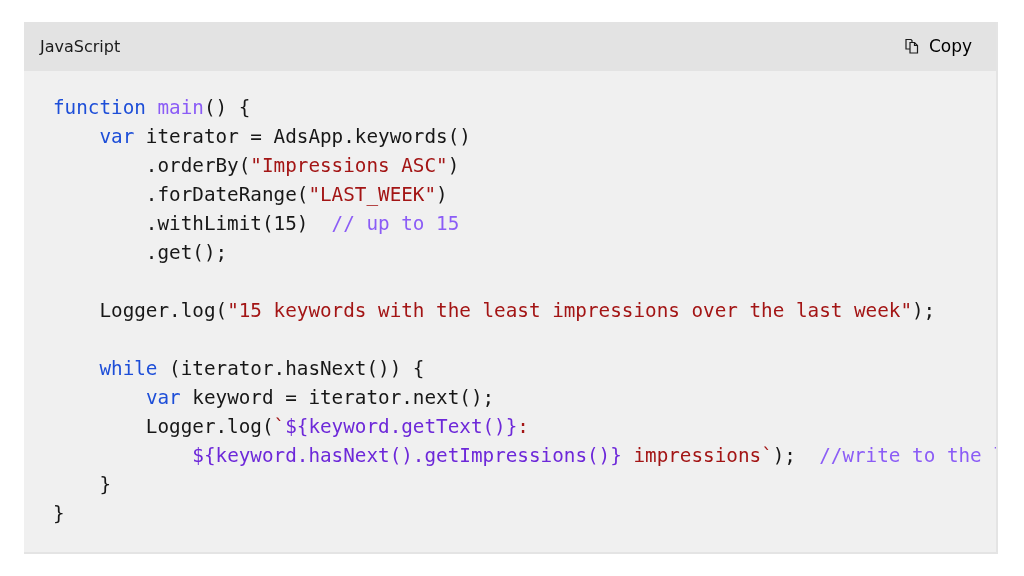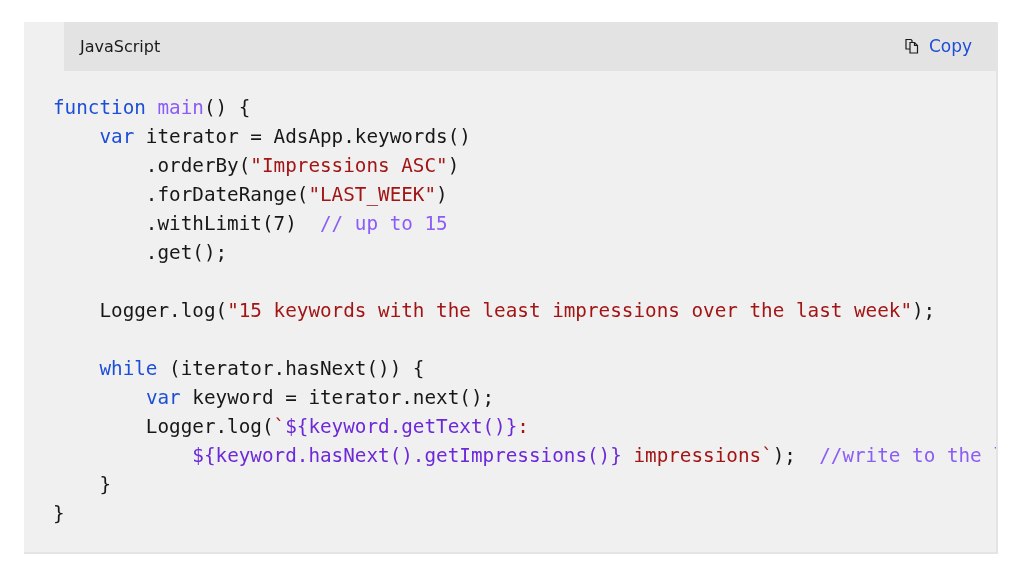--- a/index.html
+++ b/index.html
@@ -1,21 +1,21 @@
 <!DOCTYPE html>
 <html><head>
 <meta charset="utf-8">
 <style>
   html, body { margin:0; padding:0; background:#ffffff; }
   body { width:1024px; height:576px; position:relative; overflow:hidden; font-family:"DejaVu Sans", sans-serif; }
   .codebox { position:absolute; left:24px; top:22px; width:974px; height:532px; background:#f0f0f0; border-right:2px solid #e4e4e4; border-bottom:2px solid #e4e4e4; box-sizing:border-box; overflow:hidden; }
-  .header { height:49px; background:#e3e3e3; position:relative;margin-left:40px; }
+  .header { height:49px; background:#e3e3e3; position:relative; }
   .lang { position:absolute; left:16px; top:15px; font-size:16px; color:#1b1b1b; font-family:"DejaVu Sans", sans-serif; }
   .copy { position:absolute; right:20px; top:12px; display:flex; align-items:center; gap:8px; cursor:pointer; padding:2px 4px; }
-  .copy-label { font-size:17px; color:#1d4ed8; }
+  .copy-label { font-size:17px; color:#000000; }
   .copy-icon { width:18px; height:18px; display:inline-block; }
   .code { position:absolute; left:29px; top:71px; margin:0; font-family:"DejaVu Sans Mono", monospace; font-size:19.3px; line-height:29px; color:#171717; white-space:pre; }
   .kw { color:#1d4ed8; }
   .fn { color:#8b5cf6; }
   .str { color:#a31515; }
   .cm { color:#8b5cf6; }
   .tpl { color:#6d28d9; }
 </style>
 </head>
 <body>
@@ -31,21 +31,21 @@
           <path d="M11.5 5.5v3h3"></path>
         </svg>
       </span>
       <span class="copy-label">Copy</span>
     </div>
   </div>
   <pre class="code" id="code"><span><span class="kw">function</span><span> </span><span class="fn">main</span><span>() {</span></span>
 <span><span>    </span><span class="kw">var</span><span> iterator = AdsApp.keywords()</span></span>
 <span><span>        .orderBy(</span><span class="str">"Impressions ASC"</span><span>)</span></span>
 <span><span>        .forDateRange(</span><span class="str">"LAST_WEEK"</span><span>)</span></span>
-<span><span>        .withLimit(7)  </span><span class="cm">// up to 15</span></span>
+<span><span>        .withLimit(15)  </span><span class="cm">// up to 15</span></span>
 <span><span>        .get();</span></span>
 <span><span></span></span>
 <span><span>    Logger.log(</span><span class="str">"15 keywords with the least impressions over the last week"</span><span>);</span></span>
 <span><span></span></span>
 <span><span>    </span><span class="kw">while</span><span> (iterator.hasNext()) {</span></span>
 <span><span>        </span><span class="kw">var</span><span> keyword = iterator.next();</span></span>
 <span><span>        Logger.log(</span><span class="str">`</span><span class="tpl">${keyword.getText()}</span><span class="str">:</span></span>
 <span><span>            </span><span class="tpl">${keyword.hasNext().getImpressions()}</span><span class="str"> impressions`</span><span>);  </span><span class="cm">//write to the log</span></span>
 <span><span>    }</span></span>
 <span><span>}</span></span>

